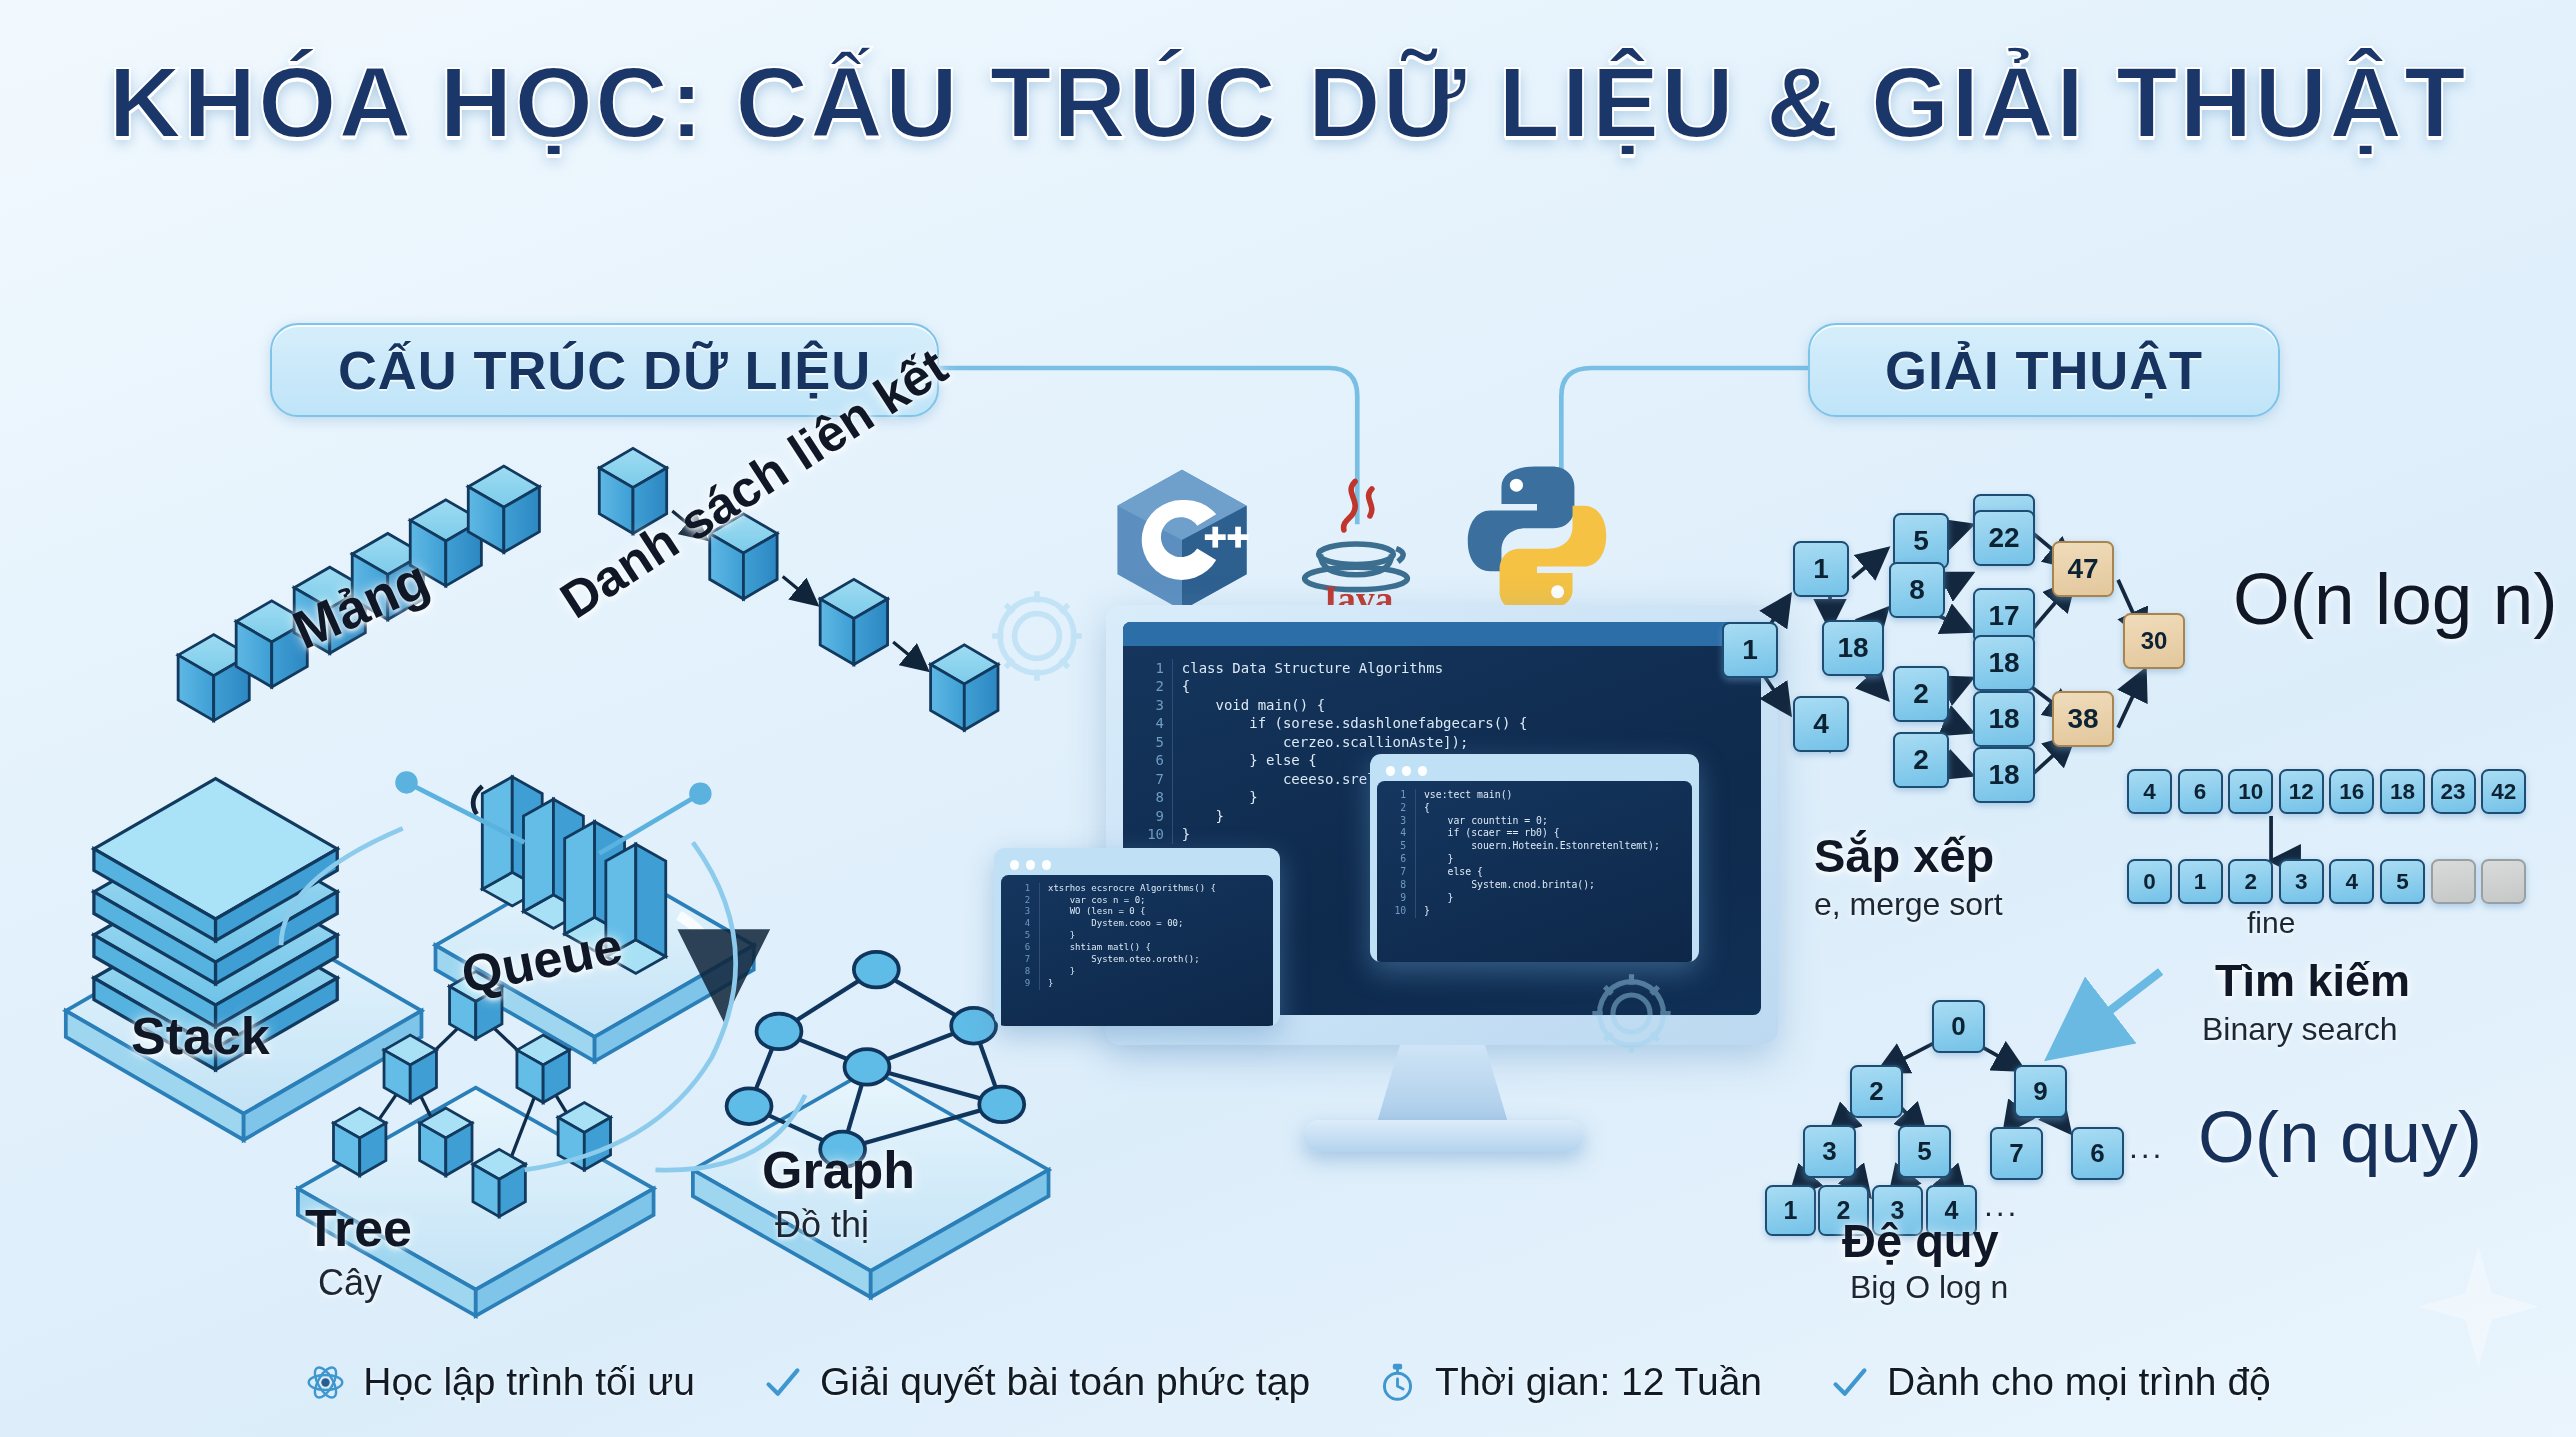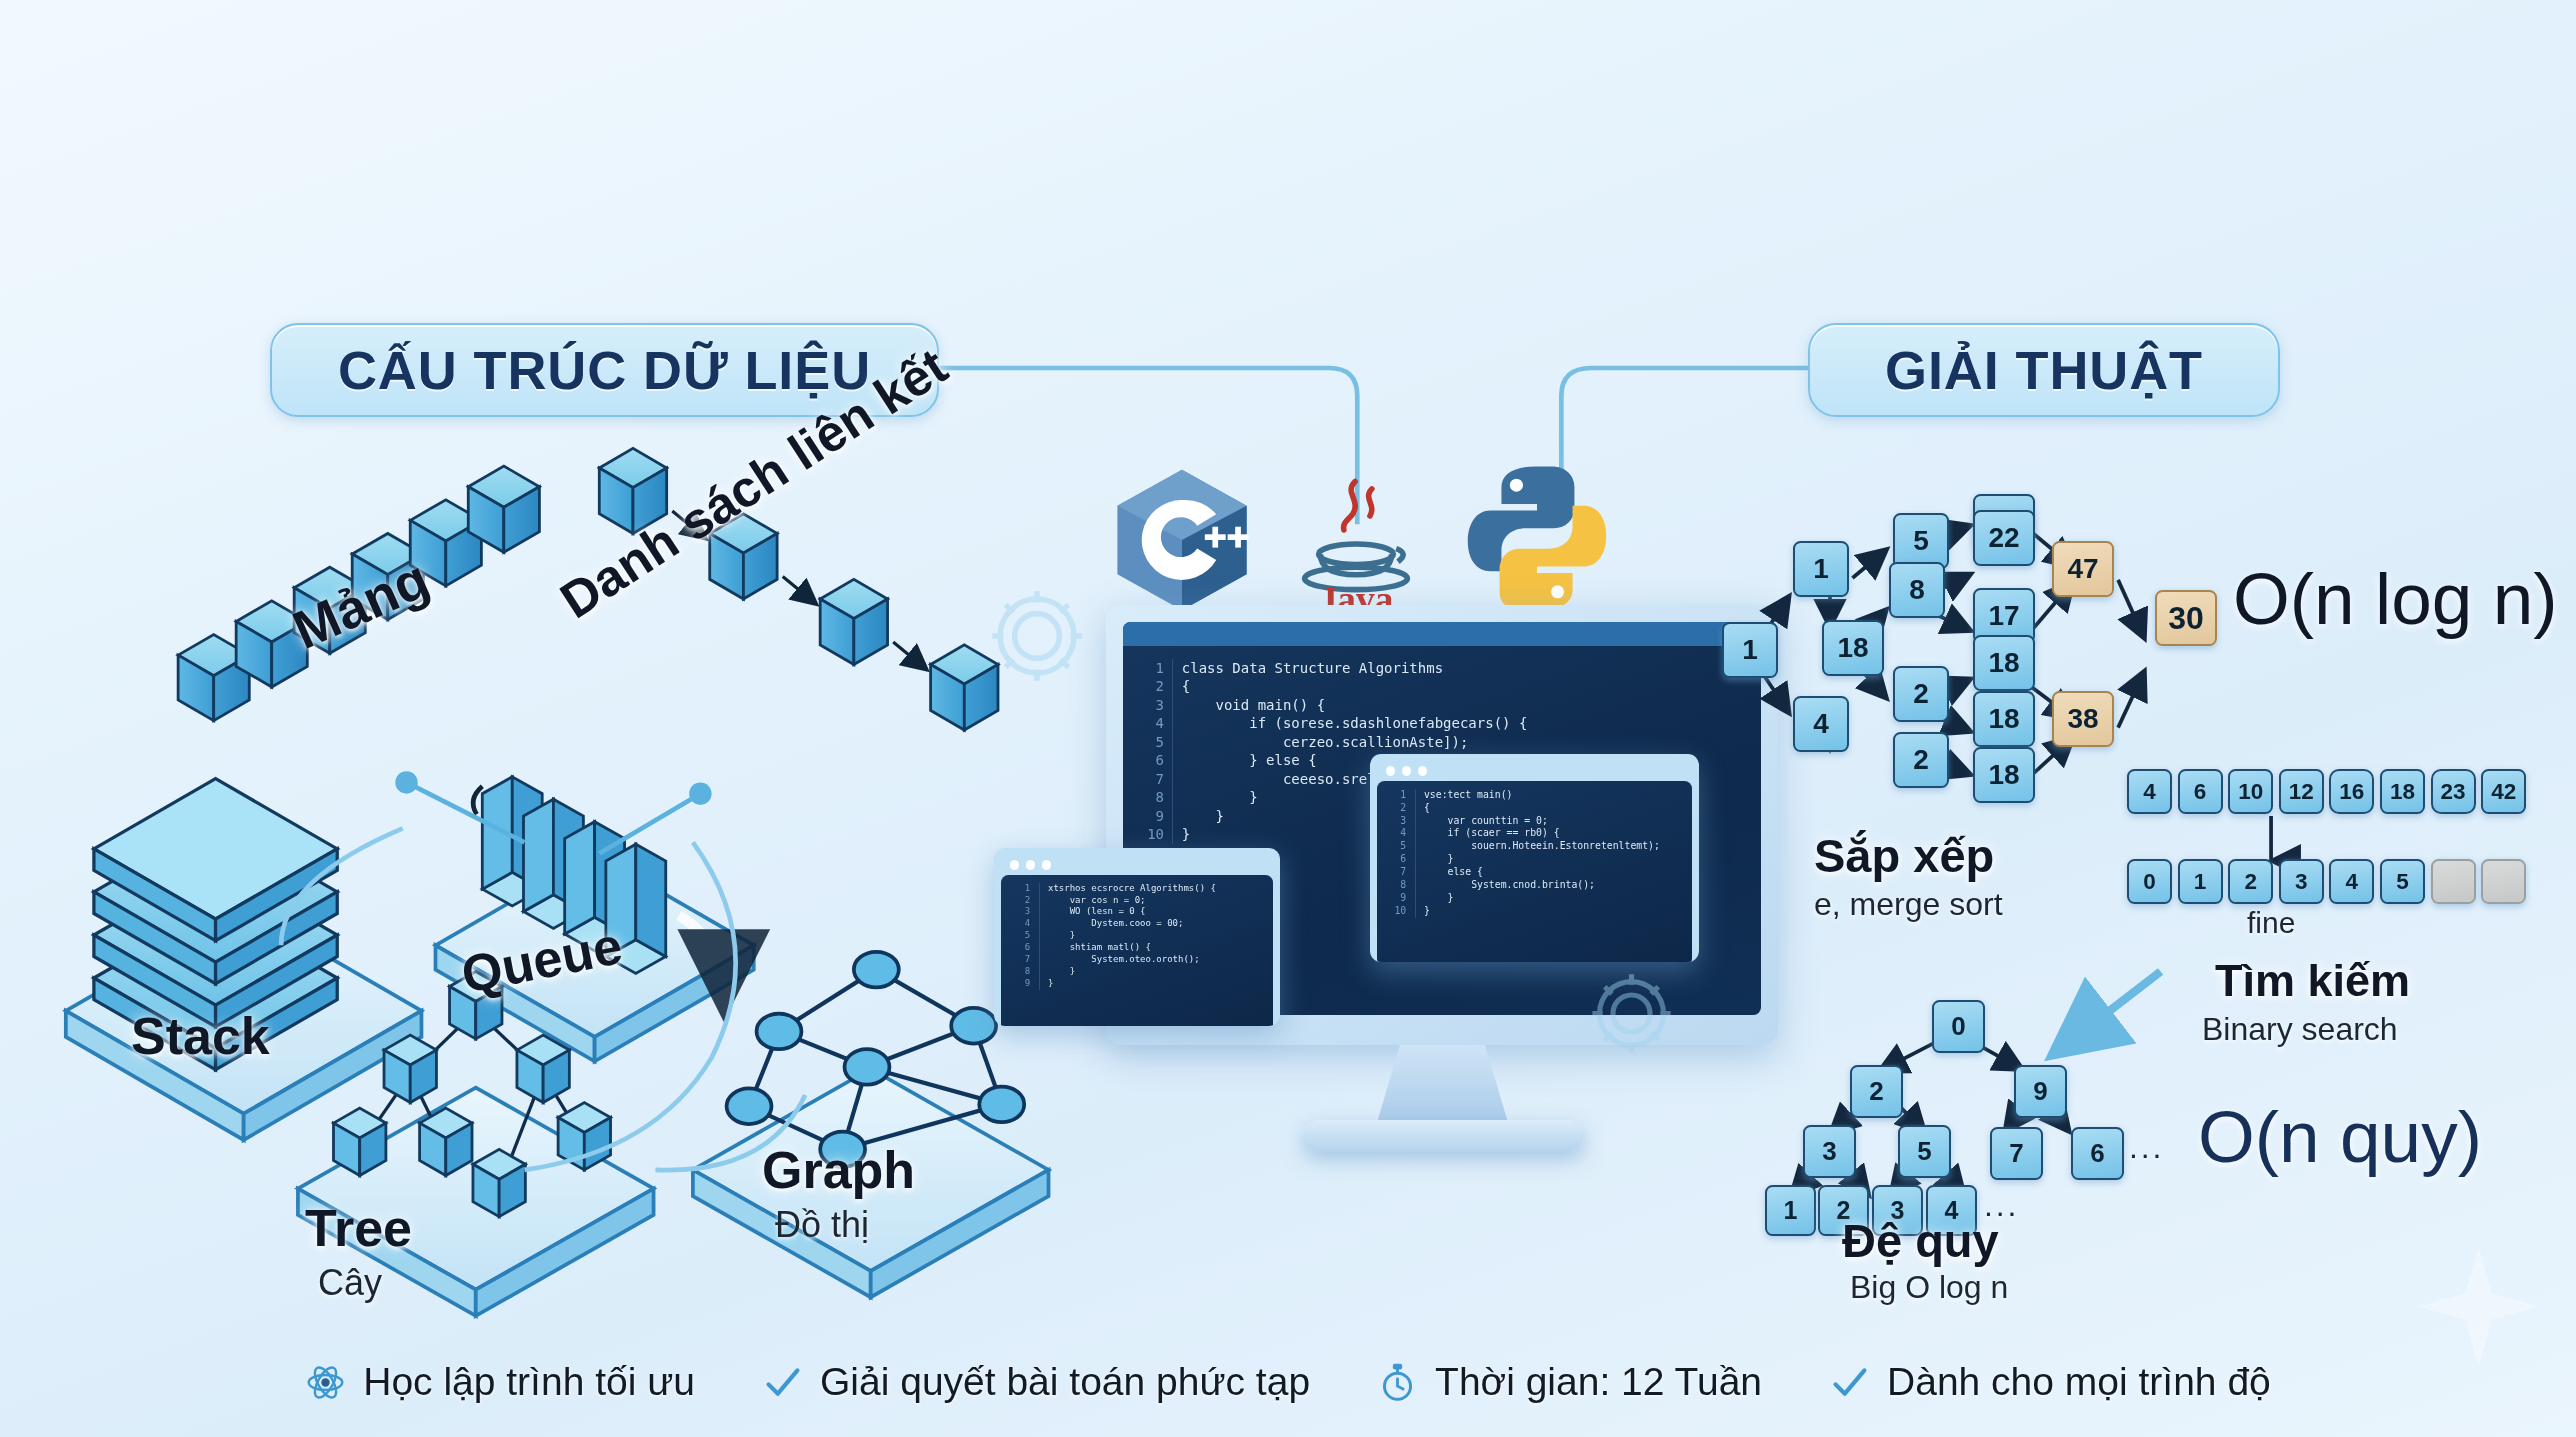--- a/index.html
+++ b/index.html
@@ -130,20 +130,21 @@
 
   svg{overflow:visible;}
   .dotEnd{fill:#5bb2de;}
   .arrowK{stroke:#10243a;stroke-width:3.4;fill:none;}
 </style>
 </head>
 <body>
 
 <div class="stage">
 
+  <div class="abs" id="title">KHÓA HỌC: CẤU TRÚC DỮ LIỆU &amp; GIẢI THUẬT</div>
 
   <svg class="abs" style="left:0;top:0;width:2576px;height:1438px;pointer-events:none;" viewBox="0 0 2752 1536" width="2576" height="1438">
     <path class="conn" d="M998 393 H1420 Q1450 393 1450 423 V560"></path>
     <path class="conn" d="M1932 393 H1700 Q1668 393 1668 423 V560"></path>
   </svg>
 
   <div class="abs badge" id="badge-ds">CẤU TRÚC DỮ LIỆU</div>
   <div class="abs badge" id="badge-algo">GIẢI THUẬT</div>
 
   <svg class="abs" style="left:0;top:0;width:1105px;height:1329px;" viewBox="0 0 1180 1420" width="1105" height="1329">
@@ -545,21 +546,21 @@
   <div class="nodebox" style="left:1973px;top:510px;width:58px;height:52px;font-size:28px;">22</div>
   <div class="nodebox" style="left:1889px;top:562px;width:52px;height:52px;font-size:28px;">8</div>
   <div class="nodebox" style="left:1973px;top:588px;width:58px;height:52px;font-size:28px;">17</div>
   <div class="nodebox" style="left:1973px;top:635px;width:58px;height:52px;font-size:28px;">18</div>
   <div class="nodebox" style="left:1973px;top:691px;width:58px;height:52px;font-size:28px;">18</div>
   <div class="nodebox" style="left:1973px;top:747px;width:58px;height:52px;font-size:28px;">18</div>
 
   <div class="nodebox tan" style="left:2052px;top:541px;width:58px;height:52px;font-size:28px;">47</div>
   <div class="nodebox tan" style="left:2052px;top:691px;width:58px;height:52px;font-size:28px;">38</div>
 
-  <div class="nodebox tan" style="left:2123px;top:590px;width:58px;height:52px;font-size:32px;margin-left:32px;">30</div>
+  <div class="nodebox tan" style="left:2123px;top:613px;width:58px;height:52px;font-size:24px;">30</div>
 
   <div class="abs lbl-main" style="left:1814px;top:828px;font-size:47px;">Sắp xếp</div>
   <div class="abs lbl-sub" style="left:1814px;top:886px;font-size:32px;">e, merge sort</div>
 
   <div class="bigO" style="left:2233px;top:557px;font-size:73px;">O(n log n)</div>
 
   <div class="abs" style="left:2127px;top:769px;display:flex;gap:5.6px;">
     <div class="nodebox" style="position:relative;width:41px;height:41px;font-size:22.5px;">4</div>
     <div class="nodebox" style="position:relative;width:41px;height:41px;font-size:22.5px;">6</div>
     <div class="nodebox" style="position:relative;width:41px;height:41px;font-size:22.5px;">10</div>

